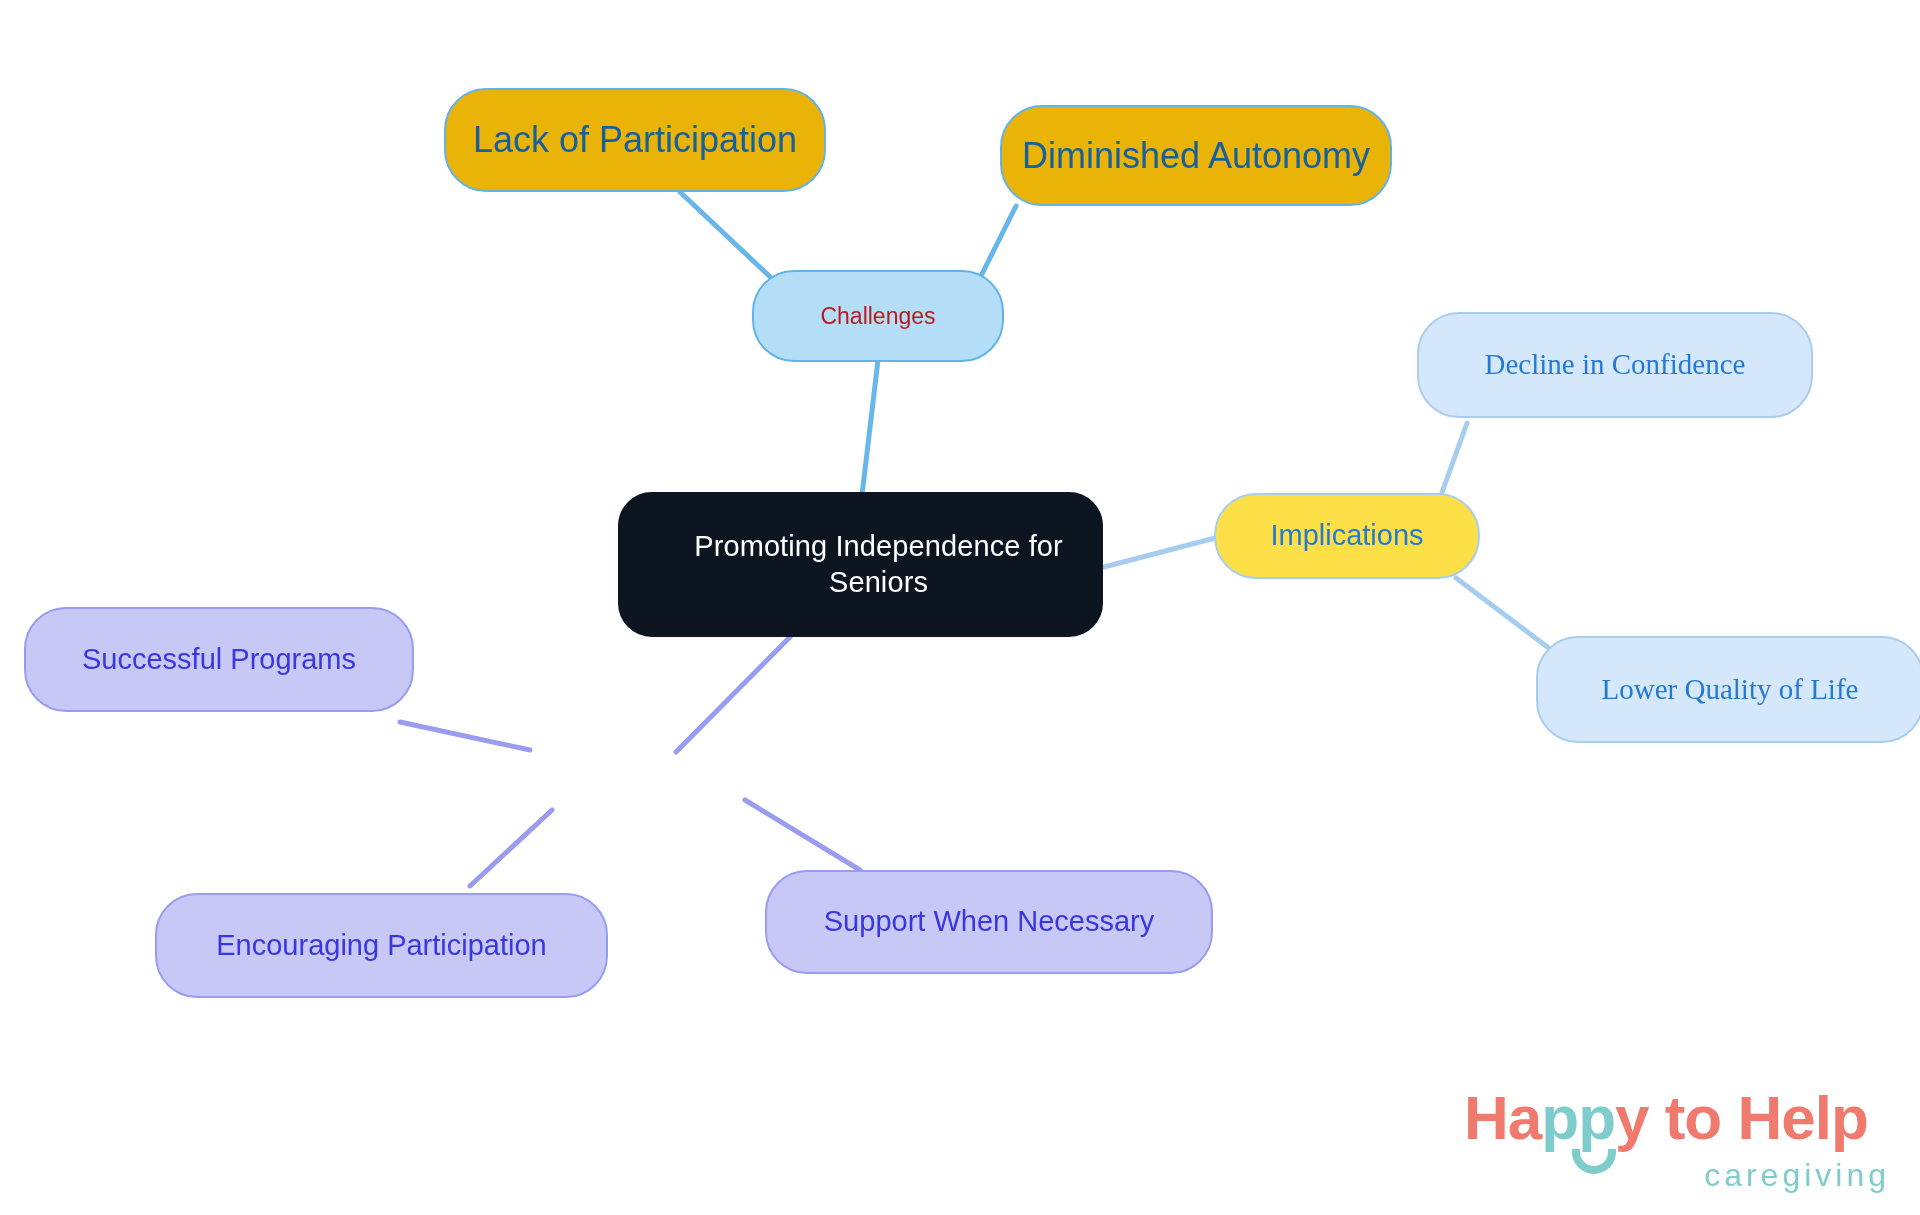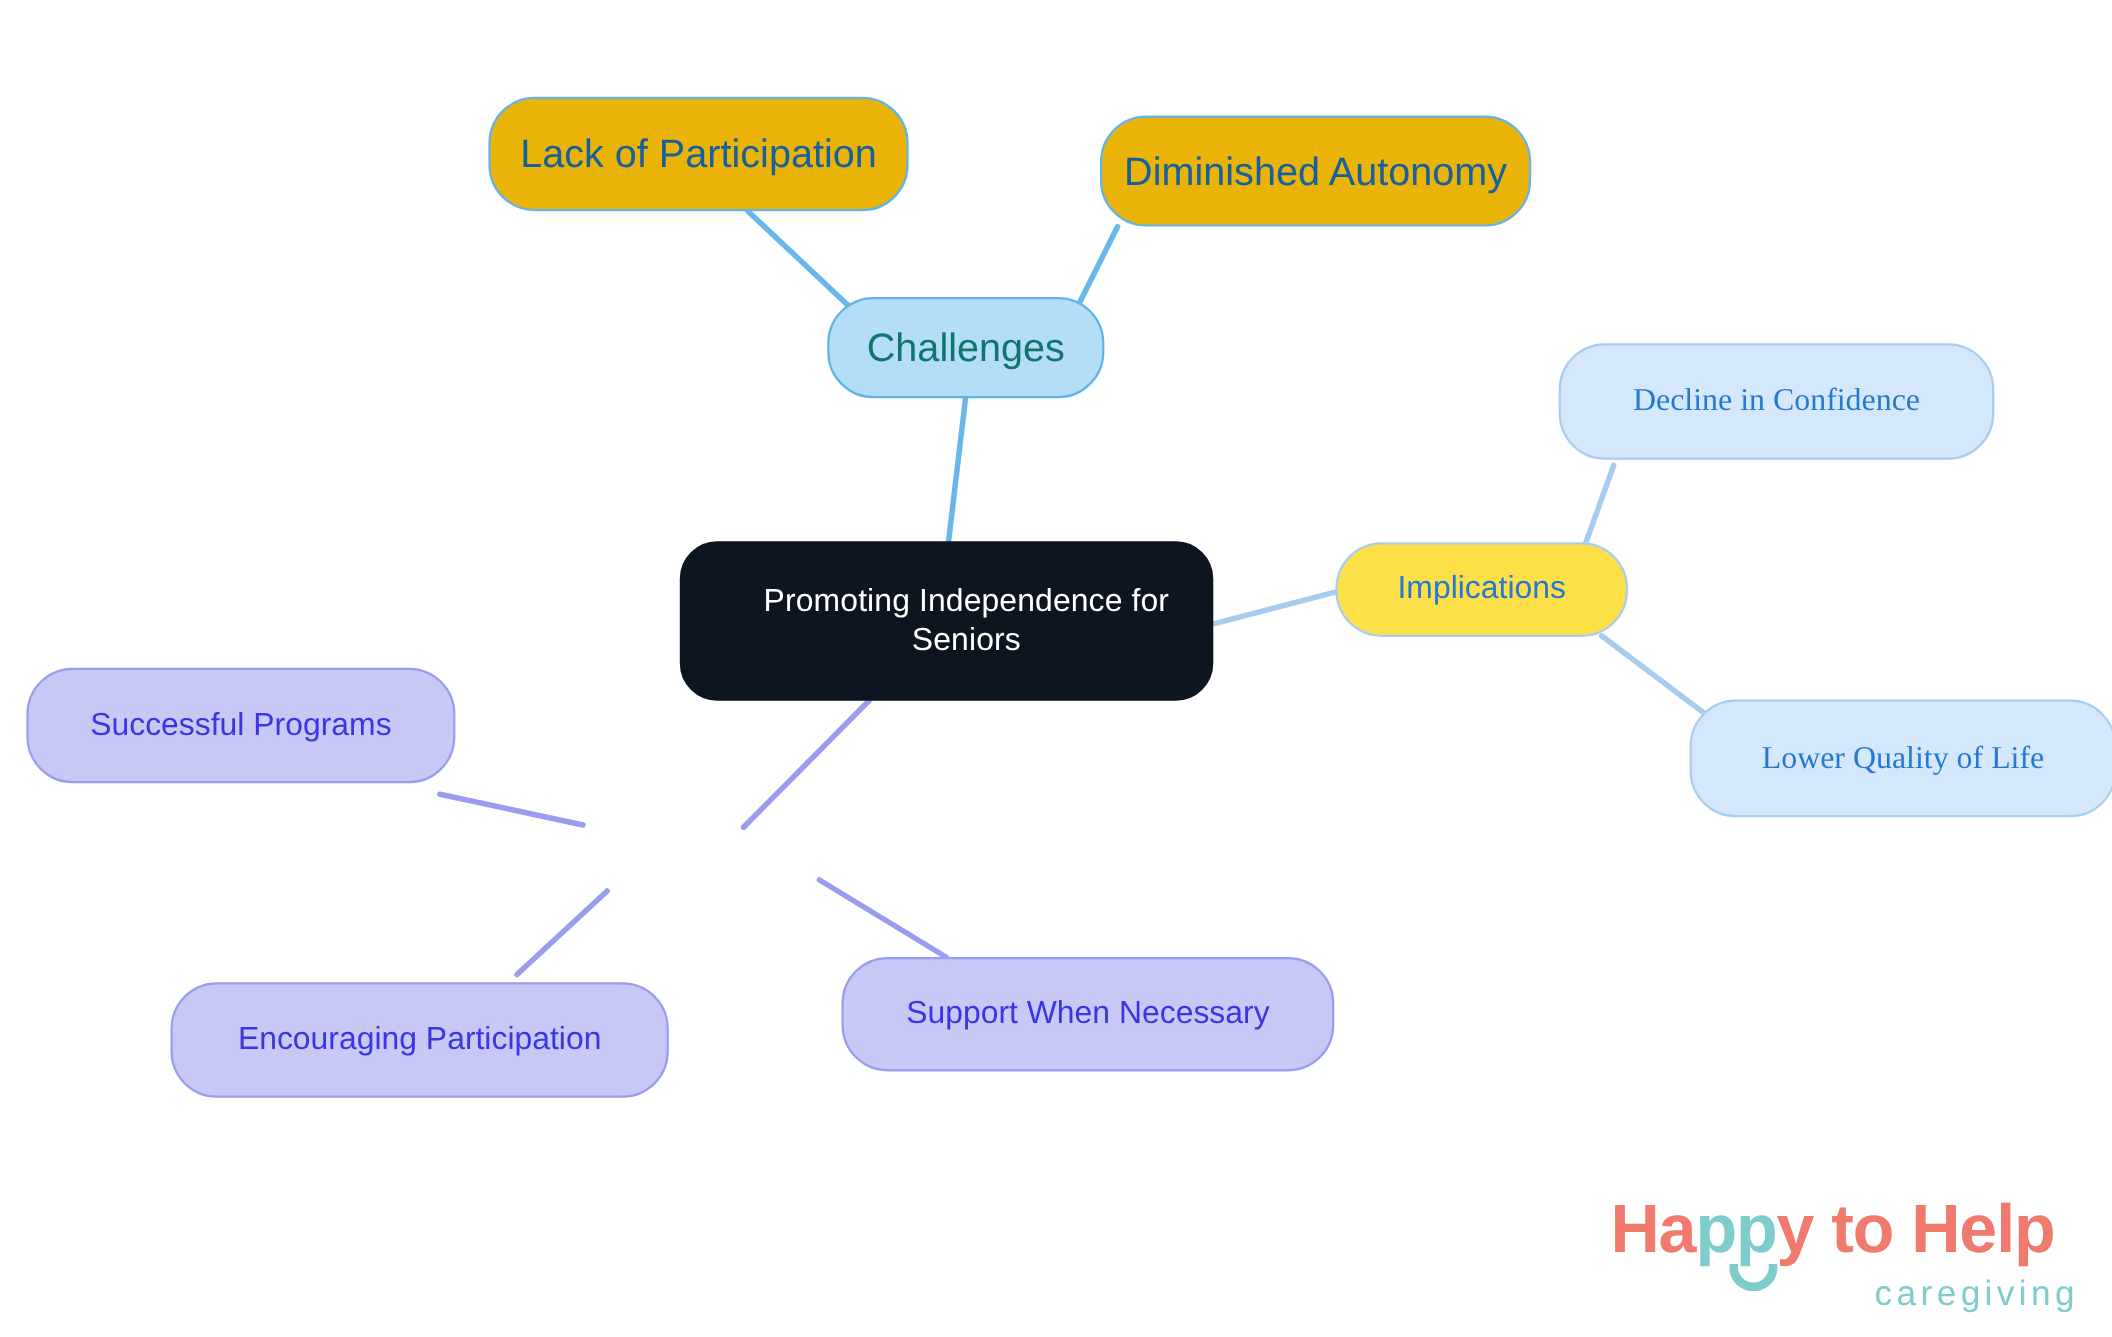--- a/index.html
+++ b/index.html
@@ -49,22 +49,22 @@
     border-color: #0d1520;
     color: #ffffff;
     border-radius: 34px;
     font-size: 29px;
     letter-spacing: 0.1px;
   }
 
   .node.branch-blue {
     background: #b4ddf8;
     border-color: #63b3e8;
-    color: #0f766e;
-    font-size: 36px;
+    color: #b91c1c;
+    font-size: 23px;
   }
 
   .node.leaf-blue-strong {
     background: #eab308;
     border-color: #63b3e8;
     color: #17609e;
     font-size: 36px;
   }
 
   .node.leaf-blue-light {

